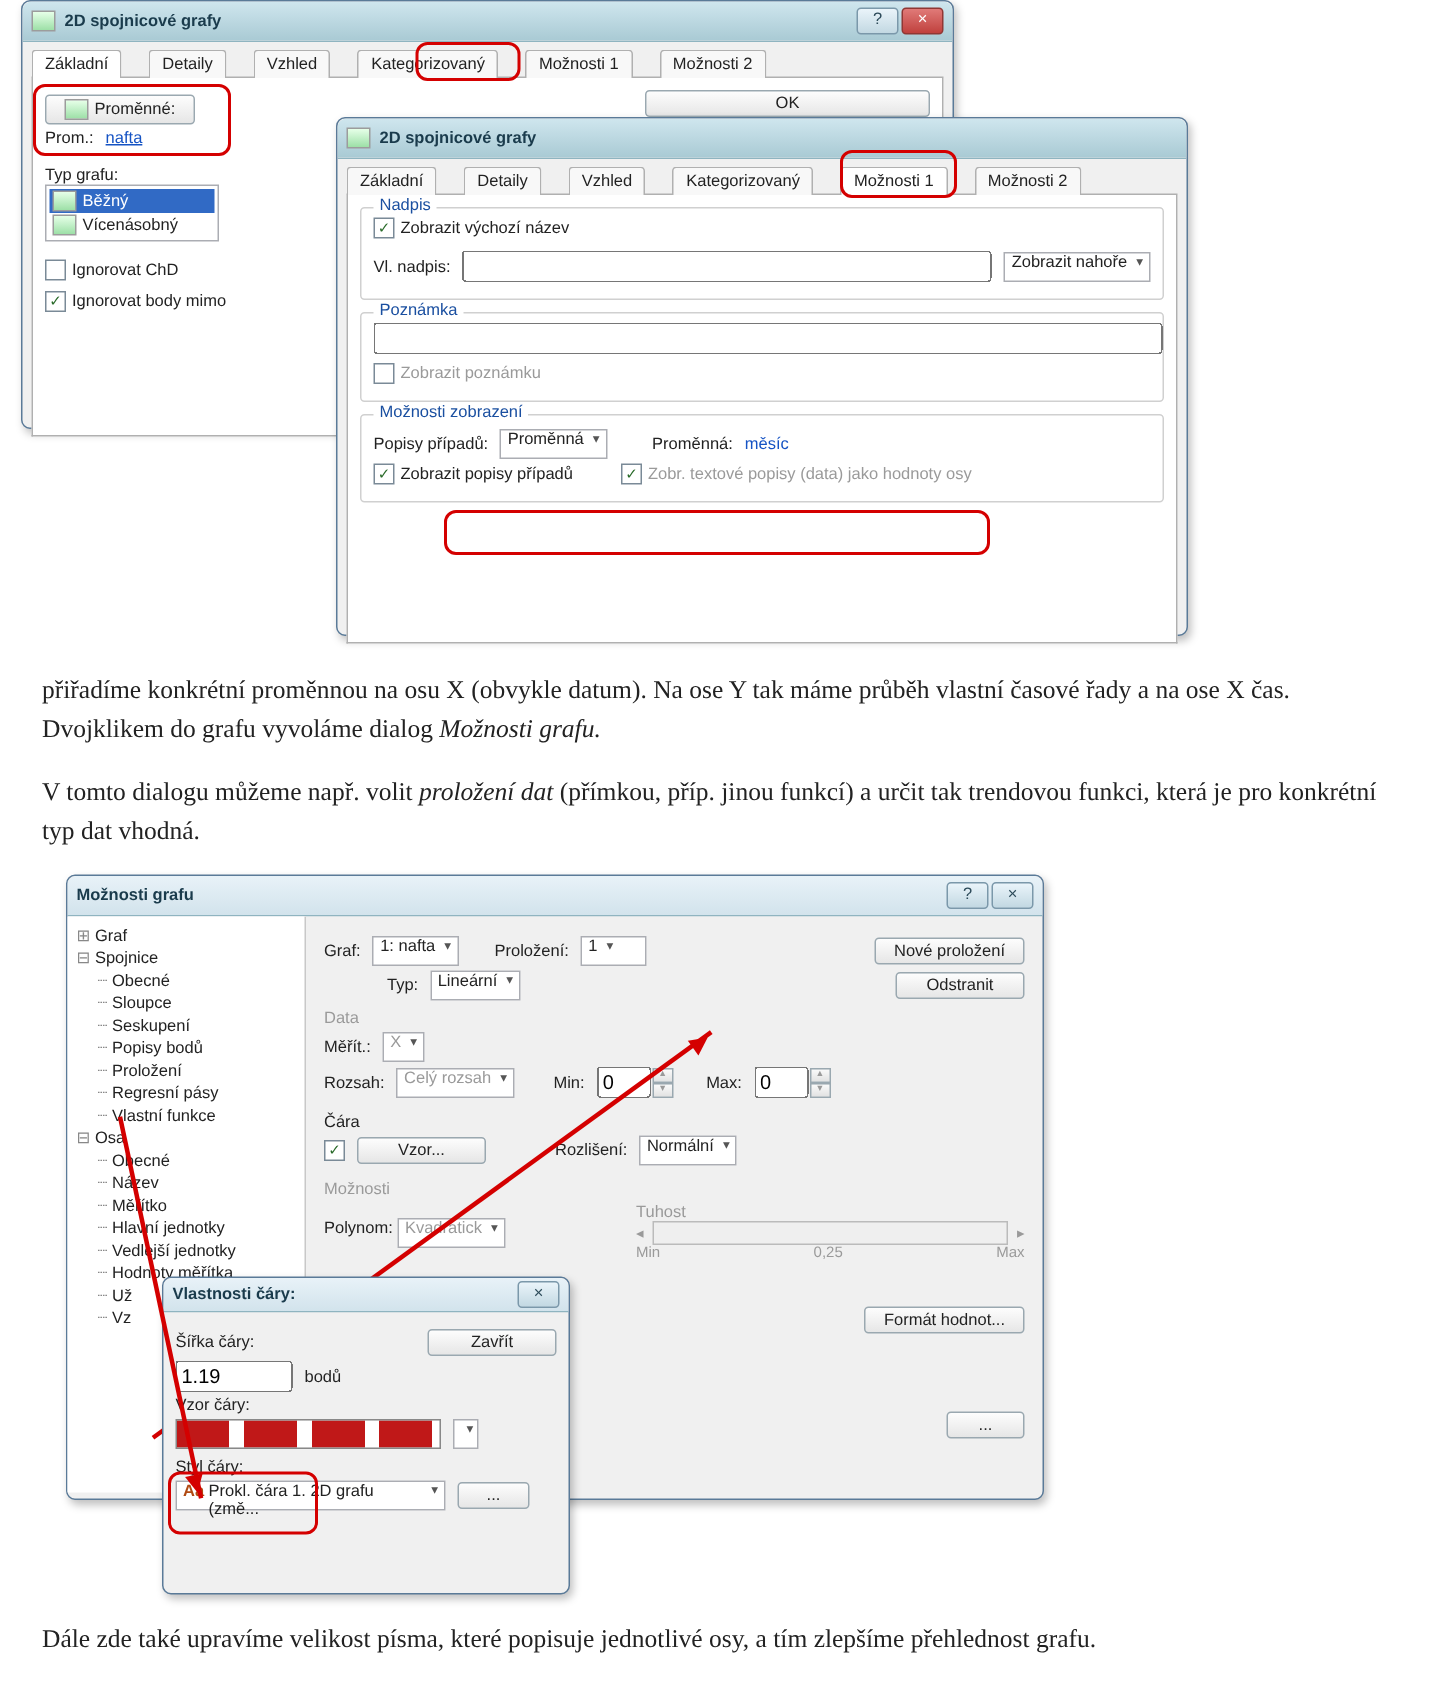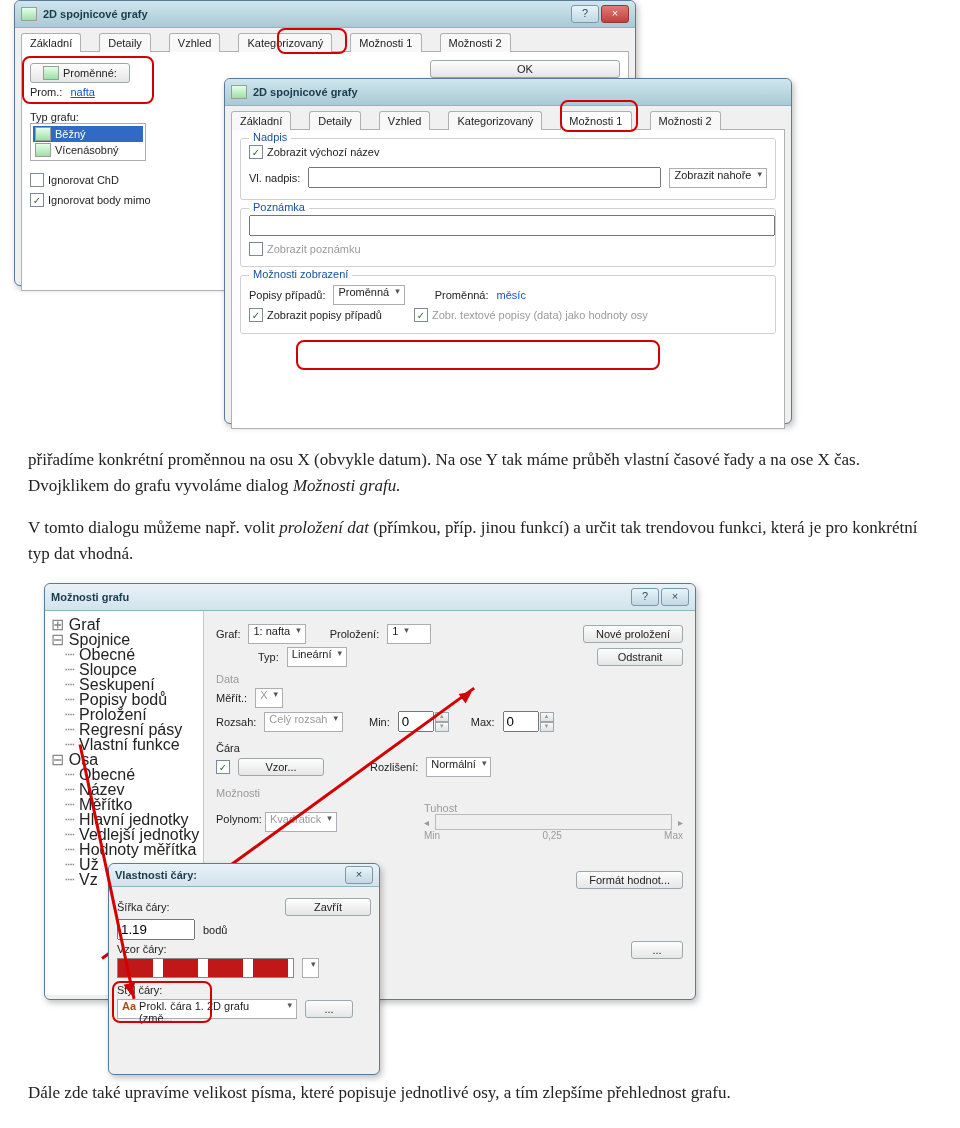--- a/index.html
+++ b/index.html
@@ -23,21 +23,21 @@
   .chk{display:inline-flex;align-items:center;gap:4px}
   .chk .box{width:12px;height:12px;border:1px solid #7a8a97;background:#fff;display:inline-flex;align-items:center;justify-content:center;font-size:10px;color:#2a6b2a}
   .row{display:flex;align-items:center;gap:8px;margin:3px 0}
   .lbl{color:#222}
   .dim{color:#9a9a9a}
   .listbox{border:1px solid #abadb3;background:#fff;padding:2px;width:110px}
   .listbox .item{padding:1px 2px;display:flex;align-items:center;gap:4px}
   .listbox .item.sel{background:#316ac5;color:#fff}
   .icon{width:14px;height:12px;display:inline-block;border:1px solid #9c9c9c;background:linear-gradient(to top,#9de0a7,#e6ffe8)}
   .red-box{position:absolute;border:2px solid #d40000;border-radius:8px;pointer-events:none}
-  .tree{font-size:16px;line-height:15px}
+  .tree{font-size:11px;line-height:15px}
   .tree .n{white-space:nowrap}
   .tree .dots{color:#888}
   .tree .t0{padding-left:2px}
   .tree .t1{padding-left:16px}
   .swatch{width:80px;height:16px;border:1px solid #888;display:inline-block}
   .swred{background:#c01818}
   .pattern{width:175px;height:18px;border:1px solid #888;display:inline-block;background:repeating-linear-gradient(90deg,#c01818 0 35px,#fff 35px 45px)}
   .spinner{display:inline-flex;align-items:center}
   .spinner input{width:28px}
   .spinner .sp{display:flex;flex-direction:column;margin-left:1px}
@@ -332,21 +332,21 @@
         </div>
         <div class="row" style="margin-top:52px;justify-content:flex-end">
           <span class="btn" style="min-width:26px">...</span>
         </div>
       </div>
     </div>
   </div>
 
   <div class="arrow" style="left:102px;top:374px;width:460px;transform:rotate(-36deg)"></div>
 
-  <div class="dialog" style="left:108px;top:280px;width:270px;height:210px">
+  <div class="dialog" style="left:108px;top:268px;width:270px;height:210px">
     <div class="titlebar" style="height:22px;background:linear-gradient(#e8f2f8,#d2e3ec)">
       <span class="title">Vlastnosti čáry:</span>
       <div class="winbtns">
           <span class="small-close">×</span>
         </div>
     </div>
     <div style="padding:8px">
       <div class="row">
         <span class="lbl">Šířka čáry:</span>
         <span style="flex:1"></span>

